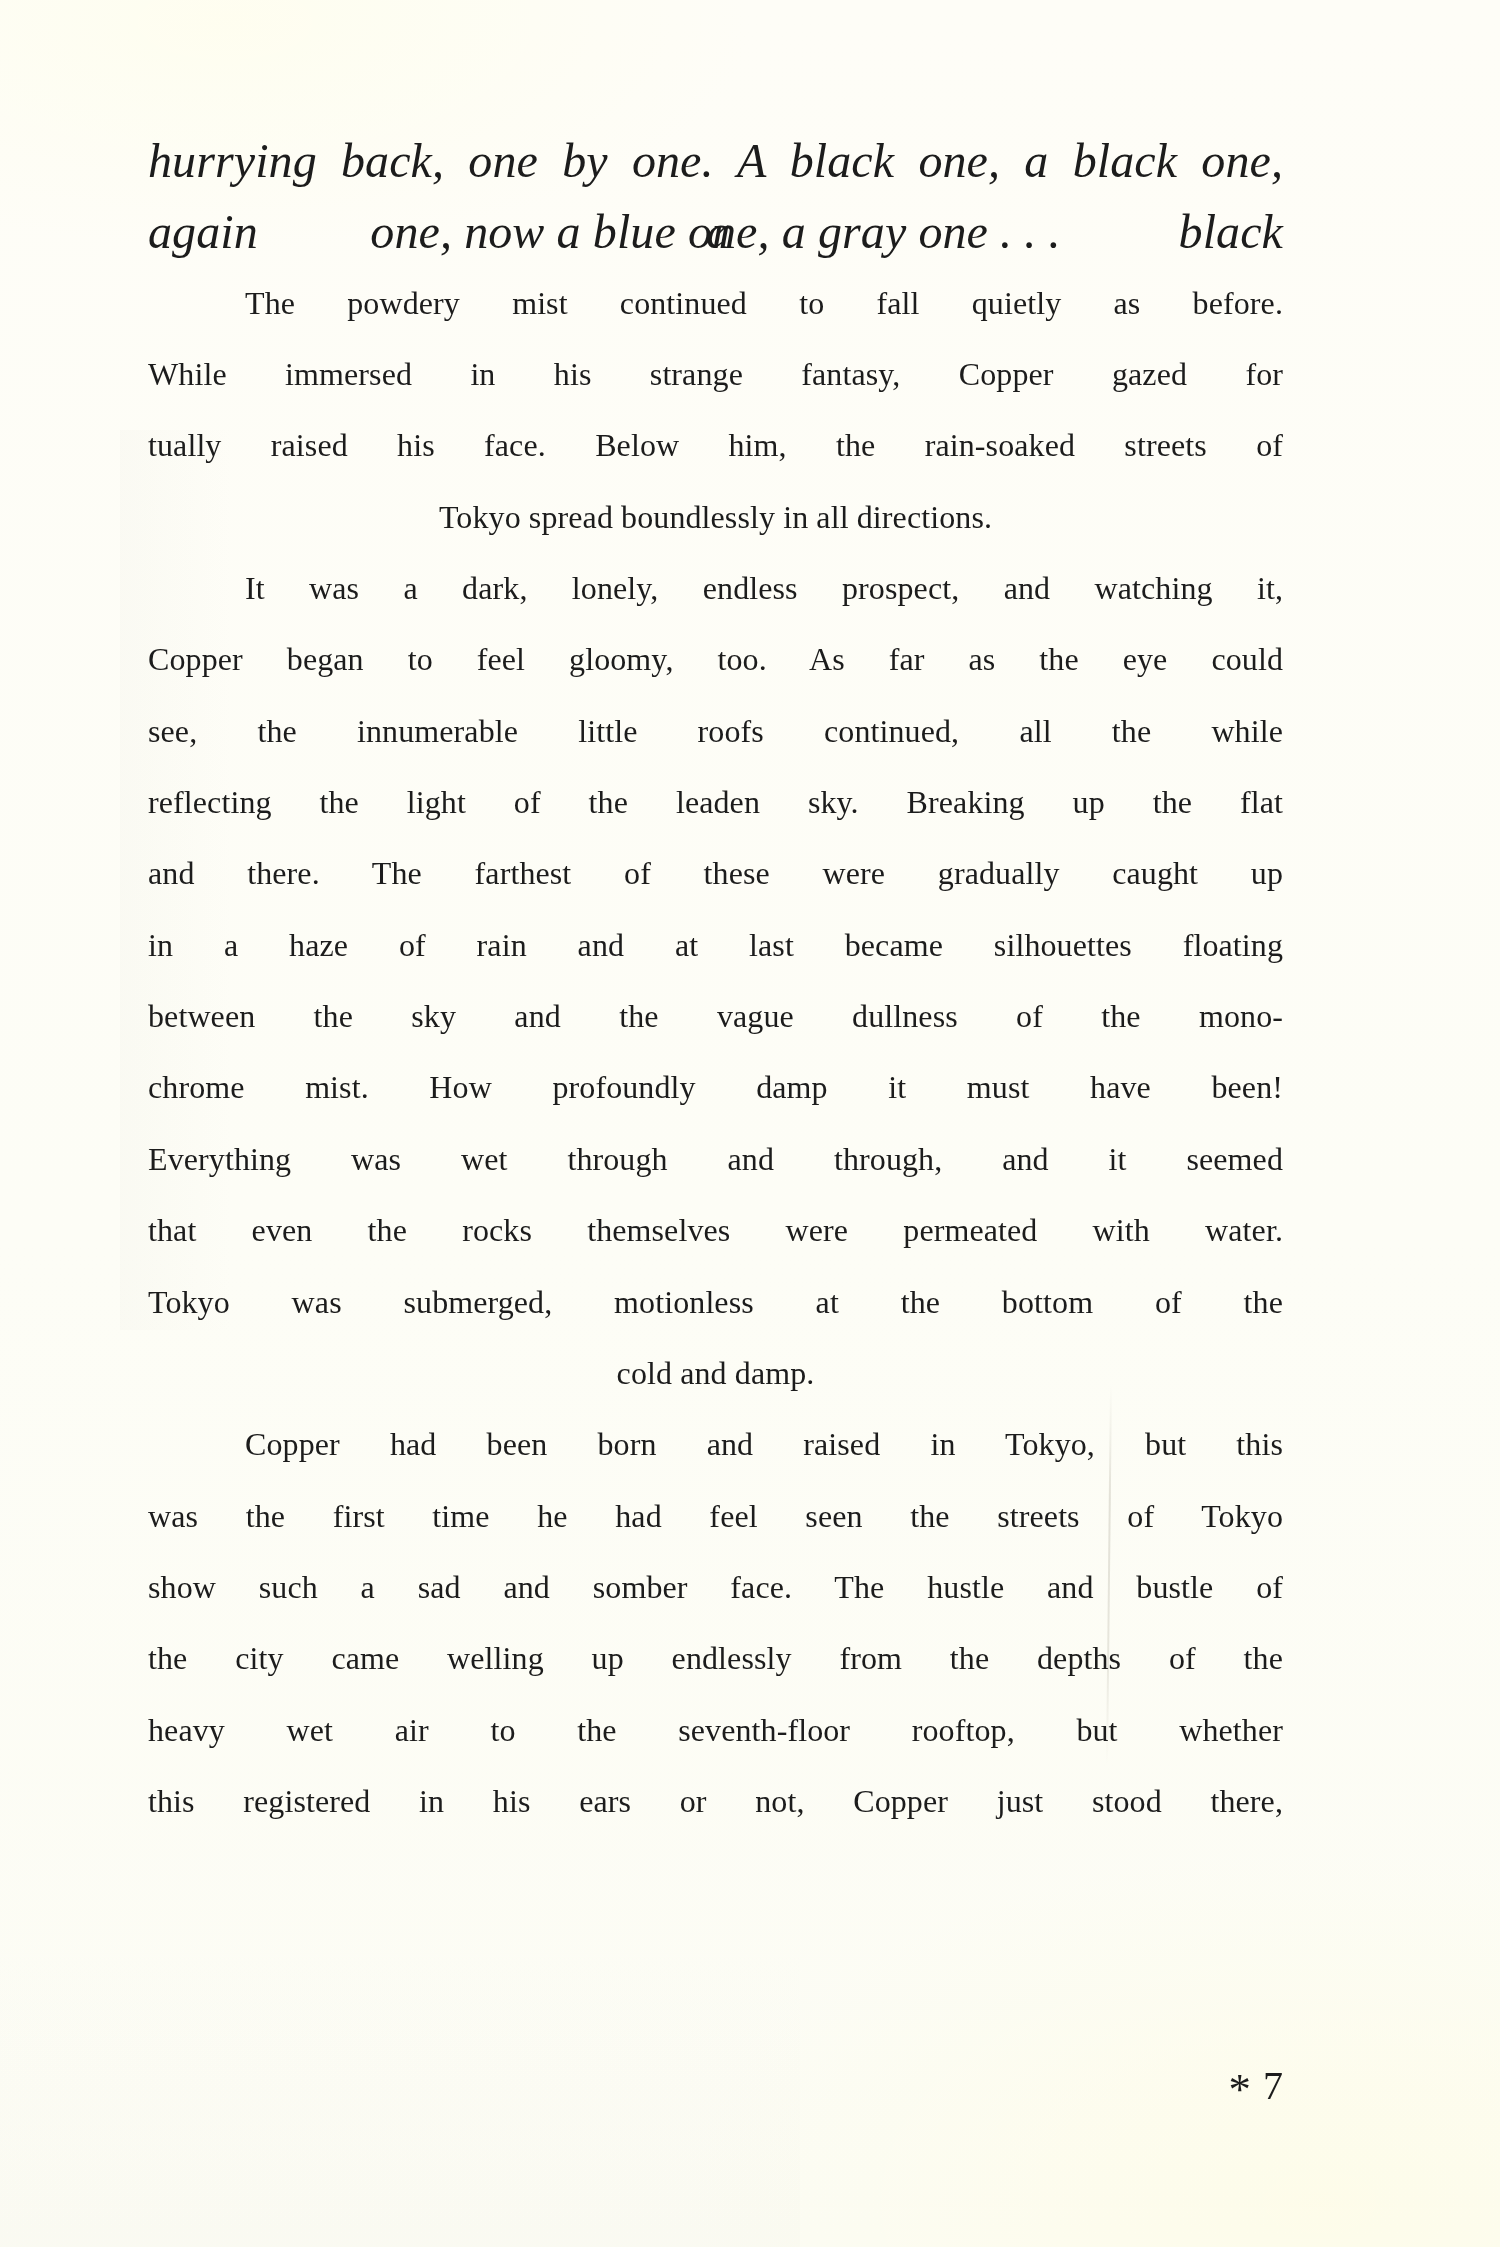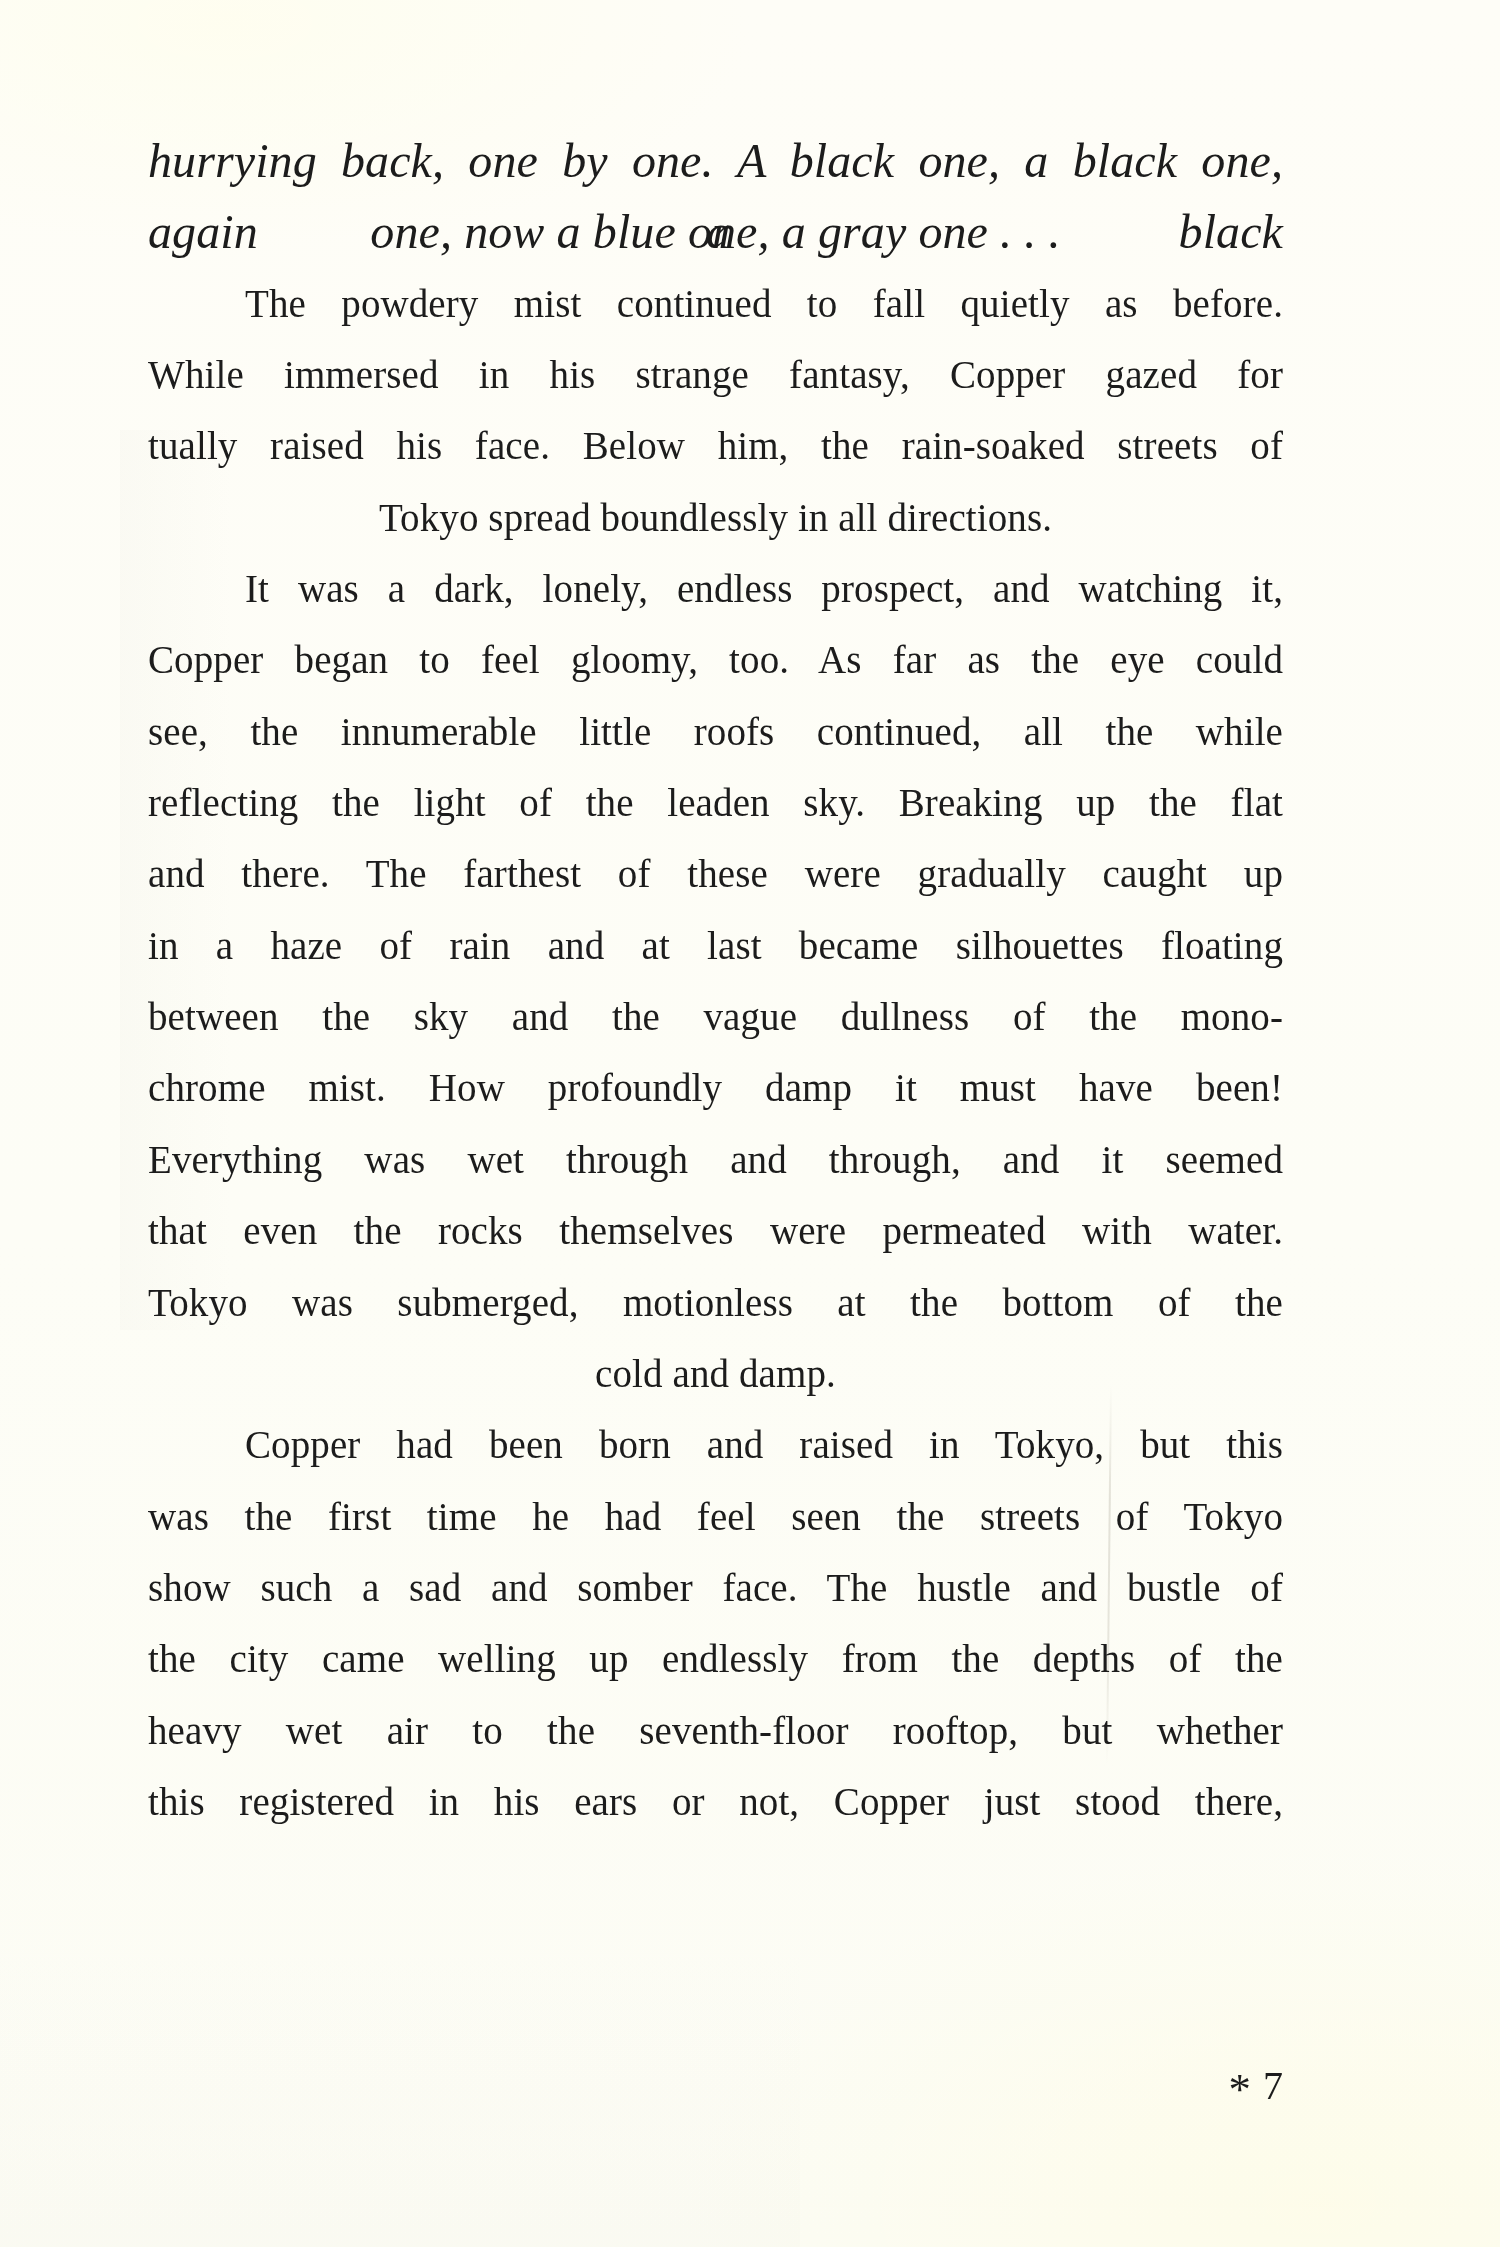--- a/index.html
+++ b/index.html
@@ -37,21 +37,21 @@
     transform: rotate(0.6deg);
     pointer-events: none;
   }
   .text-block {
     position: absolute;
     left: 148px; top: 125px; width: 1135px;
   }
   .line {
     height: 71.35px;
     line-height: 71.35px;
-    font-size: 39px;
+    font-size: 32px;
     white-space: normal;
     text-align: justify;
     text-align-last: justify;
     letter-spacing: 0.1px;
     font-kerning: normal;
   }
   .line.left {
     text-align: center;
     text-align-last: auto;
   }

